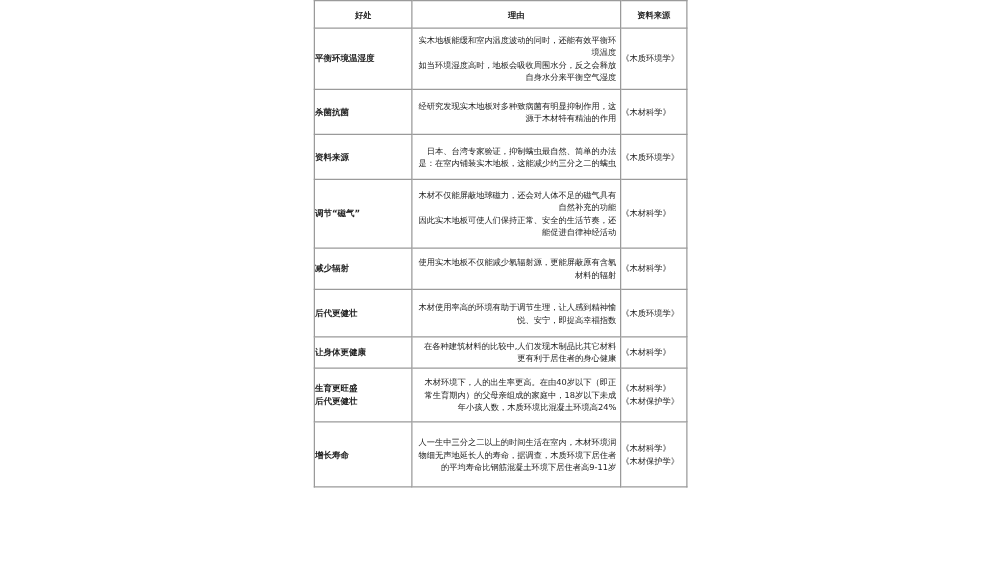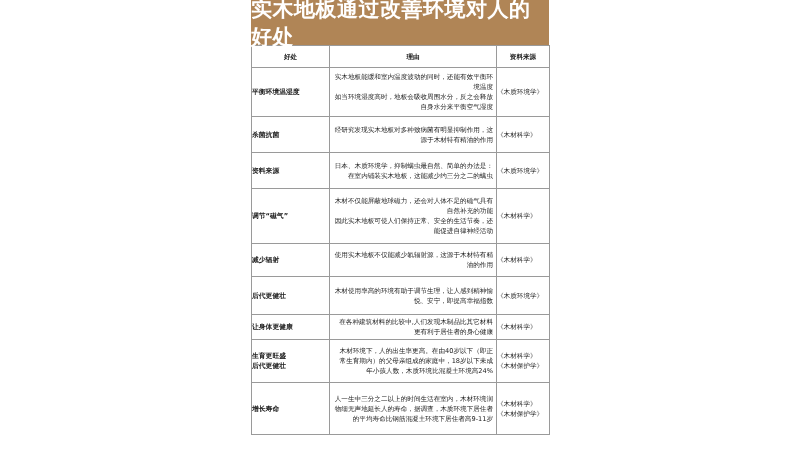--- a/index.html
+++ b/index.html
@@ -17,23 +17,20 @@
   td.benefit { font-weight: bold; text-align: left; vertical-align: middle; font-size: 6.8px; }
   td.reason { text-align: right; vertical-align: middle; padding: 2px 3px; }
   td.source { text-align: left; vertical-align: middle; }
   .line { display: block; }
   col.c1 { width: 78px; } col.c2 { width: 167px; } col.c3 { width: 53px; }
 </style>
 </head>
 <body>
 
 <div class="sheet">
-  <div class="title-band">
-    <span>实木地板通过改善环境对人的好处</span>
-  </div>
   <table>
     <colgroup>
         <col class="c1">
         <col class="c2">
         <col class="c3">
       </colgroup>
     <thead>
       <tr>
         <th>好处</th>
         <th>理由</th>
@@ -62,21 +59,21 @@
           </td>
           <td class="source">
             <span class="line">《木材科学》</span>
           </td>
         </tr>
         <tr style="height: 36px;">
           <td class="benefit">
             <span class="line">资料来源</span>
           </td>
           <td class="reason">
-            <span class="line">日本、木质环境学，抑制螨虫最自然、简单的办法是：在室内铺装实木地板，这能减少约三分之二的螨虫</span>
+            <span class="line">日本、台湾专家验证，抑制螨虫最自然、简单的办法是：在室内铺装实木地板，这能减少约三分之二的螨虫</span>
           </td>
           <td class="source">
             <span class="line">《木质环境学》</span>
           </td>
         </tr>
         <tr style="height: 55px;">
           <td class="benefit">
             <span class="line">调节“磁气”</span>
           </td>
           <td class="reason">
@@ -85,21 +82,21 @@
           </td>
           <td class="source">
             <span class="line">《木材科学》</span>
           </td>
         </tr>
         <tr style="height: 33px;">
           <td class="benefit">
             <span class="line">减少辐射</span>
           </td>
           <td class="reason">
-            <span class="line">使用实木地板不仅能减少氡辐射源，这源于木材特有精油的作用</span>
+            <span class="line">使用实木地板不仅能减少氡辐射源，更能屏蔽原有含氡材料的辐射</span>
           </td>
           <td class="source">
             <span class="line">《木材科学》</span>
           </td>
         </tr>
         <tr style="height: 38px;">
           <td class="benefit">
             <span class="line">后代更健壮</span>
           </td>
           <td class="reason">

